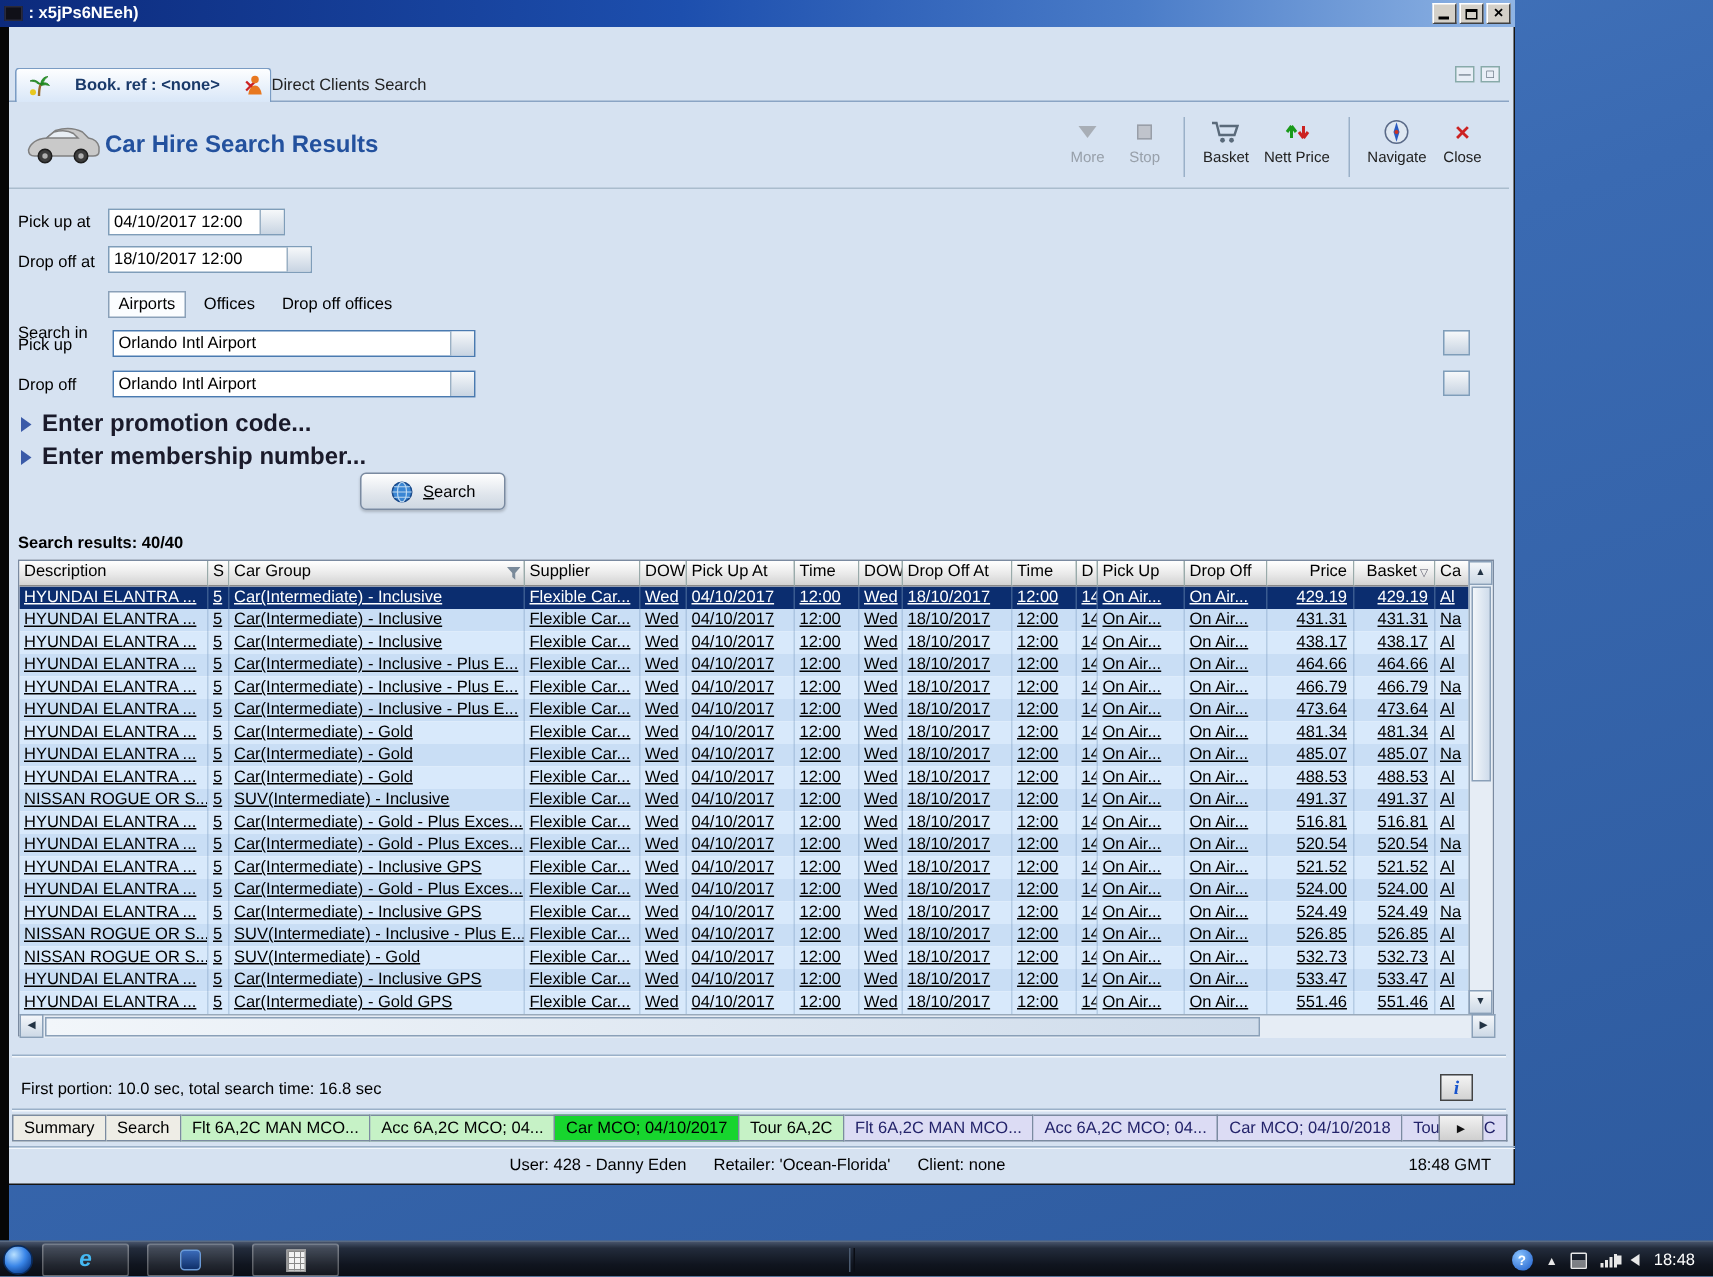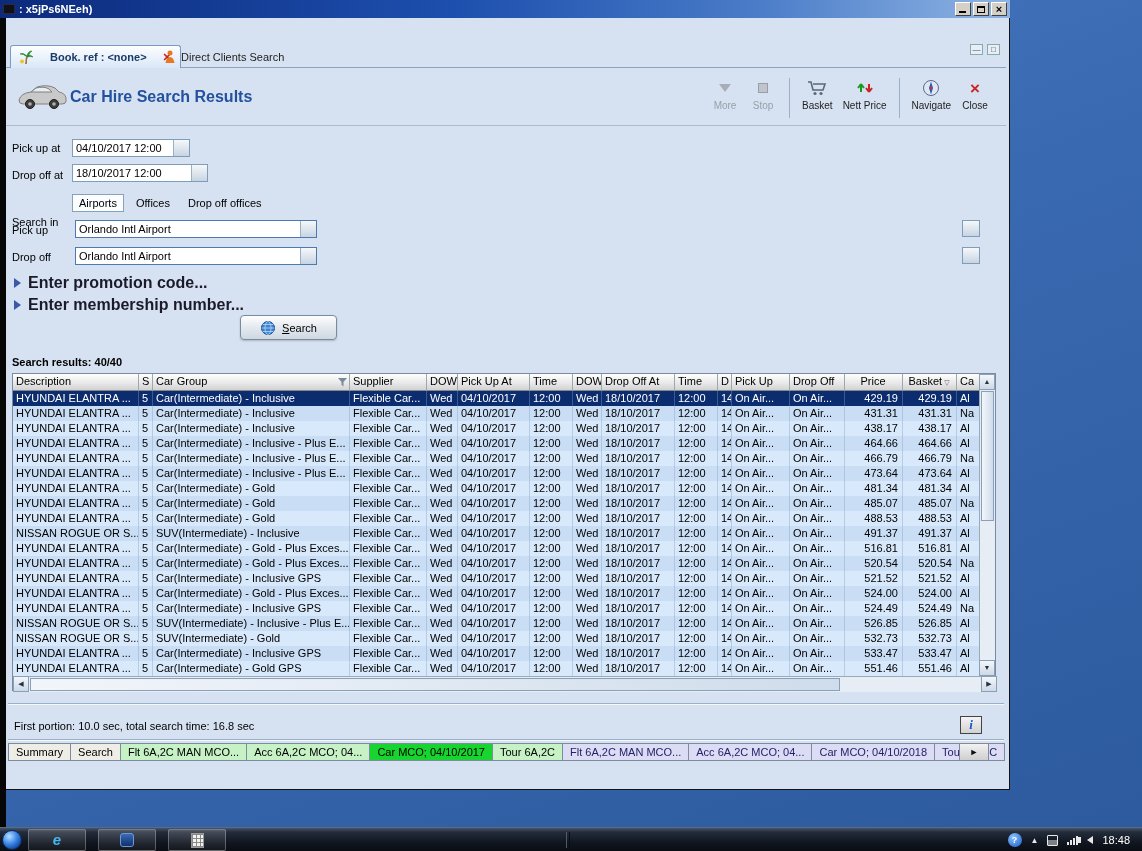--- a/index.html
+++ b/index.html
@@ -60,25 +60,25 @@
   .search-btn { position:absolute; left:240px; top:315px; width:97px; height:25px; border:1px solid #7a8aa0; border-radius:4px;
     background:linear-gradient(#fefefe,#dfe5ec 60%,#cfd8e2); display:flex; align-items:center; justify-content:center; gap:6px; font-size:11px; box-shadow:0 1px 2px rgba(0,0,0,.2); }
 
   .results-label { position:absolute; left:12px; top:356px; font-size:11px; font-weight:bold; }
 
   
   .grid { position:absolute; left:12px; top:373px; width:984px; height:318px; background:#fff; border:1px solid #7a8aa0; }
   .thead { position:absolute; left:0; top:0; width:968px; height:17px; display:flex; }
   .th { background:linear-gradient(#ffffff,#e9e9e9 55%,#d2d2d2); border-right:1px solid #9aa; border-bottom:1px solid #888;
        font-size:11px; line-height:15px; padding:0 3px; overflow:hidden; white-space:nowrap; position:relative; }
-  .th.num { text-align:center; }
+  .th.num { text-align:right; }
   .funnel { position:absolute; right:2px; top:4px; }
   .sort-tri { font-size:7px; color:#556; margin-left:2px; }
   .tbody { position:absolute; left:0; top:17px; width:968px; height:285px; overflow:hidden; }
-  .tr { display:flex; height:15px; background:#d8e9fb; }
+  .tr { display:flex; height:15px; background:#d8e9fb;text-decoration:underline; }
   .tr.alt { background:#c9def5; }
   .tr.sel { background:#0b2d6f; color:#fff; }
   .td { font-size:11px; line-height:15px; padding-left:3px; overflow:hidden; white-space:nowrap; border-right:1px solid rgba(130,160,195,.40); }
   .c0{width:126px}.c1{width:14px}.c2{width:197px}.c3{width:77px}.c4{width:31px}.c5{width:72px}.c6{width:43px}.c7{width:29px}
   .c8{width:73px}.c9{width:43px}.c10{width:14px}.c11{width:58px}.c12{width:55px}
   .c13{width:58px;text-align:right;padding-right:4px}.c14{width:54px;text-align:right;padding-right:4px}.c15{width:24px}
 
   .vscroll { position:absolute; right:0; top:0; width:16px; height:302px; background:#e6edf5; border-left:1px solid #9ab; }
   .hscroll { position:absolute; left:0; top:302px; width:984px; height:16px; background:#e6edf5; border-top:1px solid #9ab; }
   .sc-btn { position:absolute; width:16px; height:16px; background:linear-gradient(#f4f7fa,#cdd9e6); border:1px solid #8aa0b8; font-size:7px; line-height:14px; text-align:center; color:#234; }
@@ -687,20 +687,26 @@
         <div class="btab green">Acc 6A,2C MCO; 04...</div>
         <div class="btab active">Car MCO; 04/10/2017</div>
         <div class="btab green">Tour 6A,2C</div>
         <div class="btab lav">Flt 6A,2C MAN MCO...</div>
         <div class="btab lav">Acc 6A,2C MCO; 04...</div>
         <div class="btab lav">Car MCO; 04/10/2018</div>
         <div class="btab lav">Tour 6A,2C</div>
       </div>
     <div class="next-btn">►</div>
 
+    <div class="statusbar">
+      <span>User: 428 - Danny Eden</span>
+      <span>Retailer: 'Ocean-Florida'</span>
+      <span>Client: none</span>
+      <span class="status-time">18:48 GMT</span>
+    </div>
   </div>
 
   <div class="taskbar">
     <div class="start-orb"></div>
     <div class="task-app" style="left:28px">
         <span class="ie-e">e</span>
       </div>
     <div class="task-app" style="left:98px">
         <span class="app2-ic"></span>
       </div>

